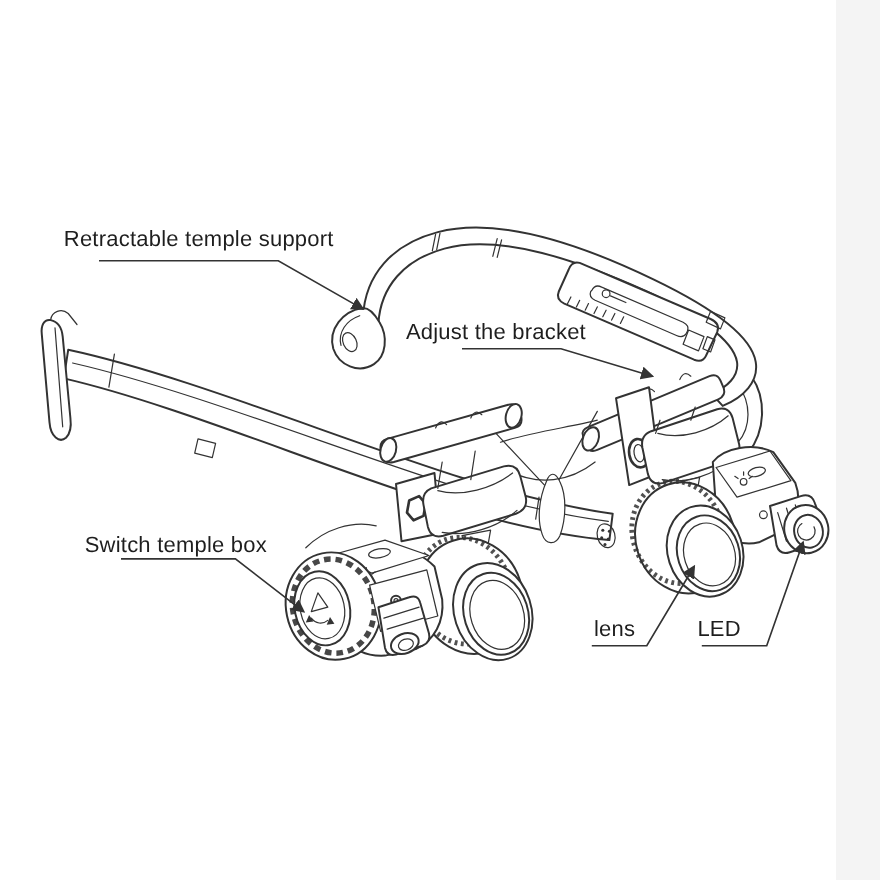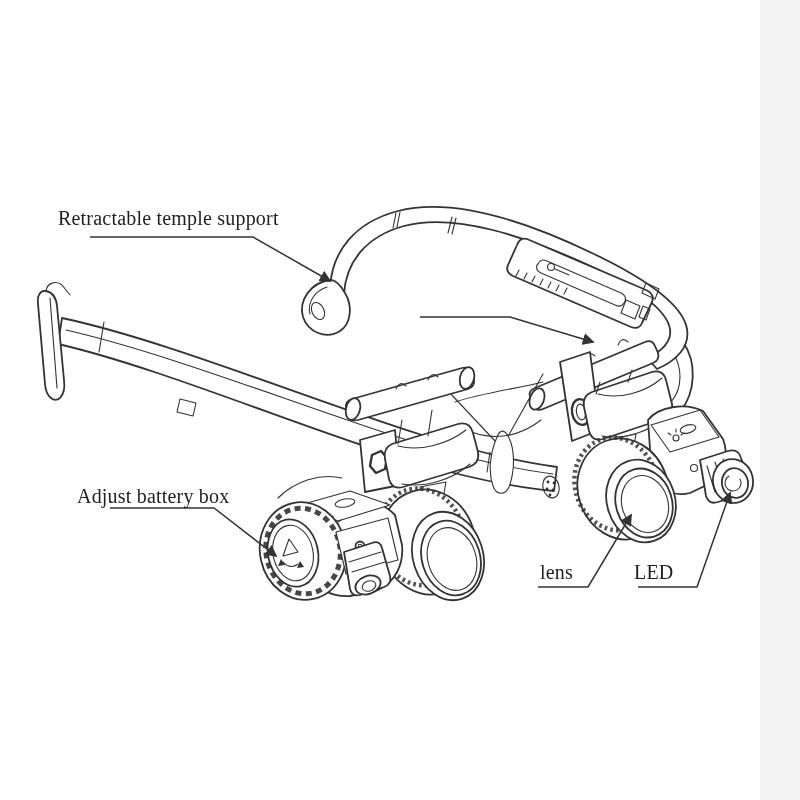--- a/index.html
+++ b/index.html
@@ -3,21 +3,21 @@
 <meta charset="utf-8">
 <style>
   :root{
     --bg:#ffffff;
     --line:#333333;
     --text:#1e1e1e;
   }
   html,body{margin:0;padding:0;background:#f4f4f4;}
   .stage{
     position:relative;width:760px;height:800px;background:var(--bg);
-    font-family:Liberation Serif, serif;overflow:hidden;
+    font-family:Liberation Sans, sans-serif;overflow:hidden;
   }
   .stage svg{position:absolute;left:0;top:0;}
   .lbl{
     position:absolute;font-size:20px;line-height:1.1;color:var(--text);
     white-space:nowrap;letter-spacing:.2px;
   }
   
   .s  {fill:none;stroke:var(--line);stroke-width:1.8;stroke-linecap:round;stroke-linejoin:round;}
   .sf {fill:#ffffff;stroke:var(--line);stroke-width:1.8;stroke-linejoin:round;}
   .tn {stroke-width:1.1;}
@@ -233,16 +233,17 @@
   <g>
     <polyline class="ldr" points="90,237 253,237 330,281" marker-end="url(#arw)"></polyline>
     <polyline class="ldr" points="420,317 510,317 593,342" marker-end="url(#arw)"></polyline>
     <polyline class="ldr" points="110,508 214,508 276,556" marker-end="url(#arw)"></polyline>
     <polyline class="ldr" points="538,587 588,587 631,515" marker-end="url(#arw)"></polyline>
     <polyline class="ldr" points="638,587 697,587 730,493" marker-end="url(#arw)"></polyline>
   </g>
 </svg>
 
   <div class="lbl" style="left:58px;top:207px">Retractable temple support</div>
-  <div class="lbl" style="left:77px;top:485px">Adjust battery box</div>
+  <div class="lbl" style="left:369px;top:291px">Adjust the bracket</div>
+  <div class="lbl" style="left:77px;top:485px">Switch temple box</div>
   <div class="lbl" style="left:540px;top:561px">lens</div>
   <div class="lbl" style="left:634px;top:561px">LED</div>
 </div>
 
 </body></html>

